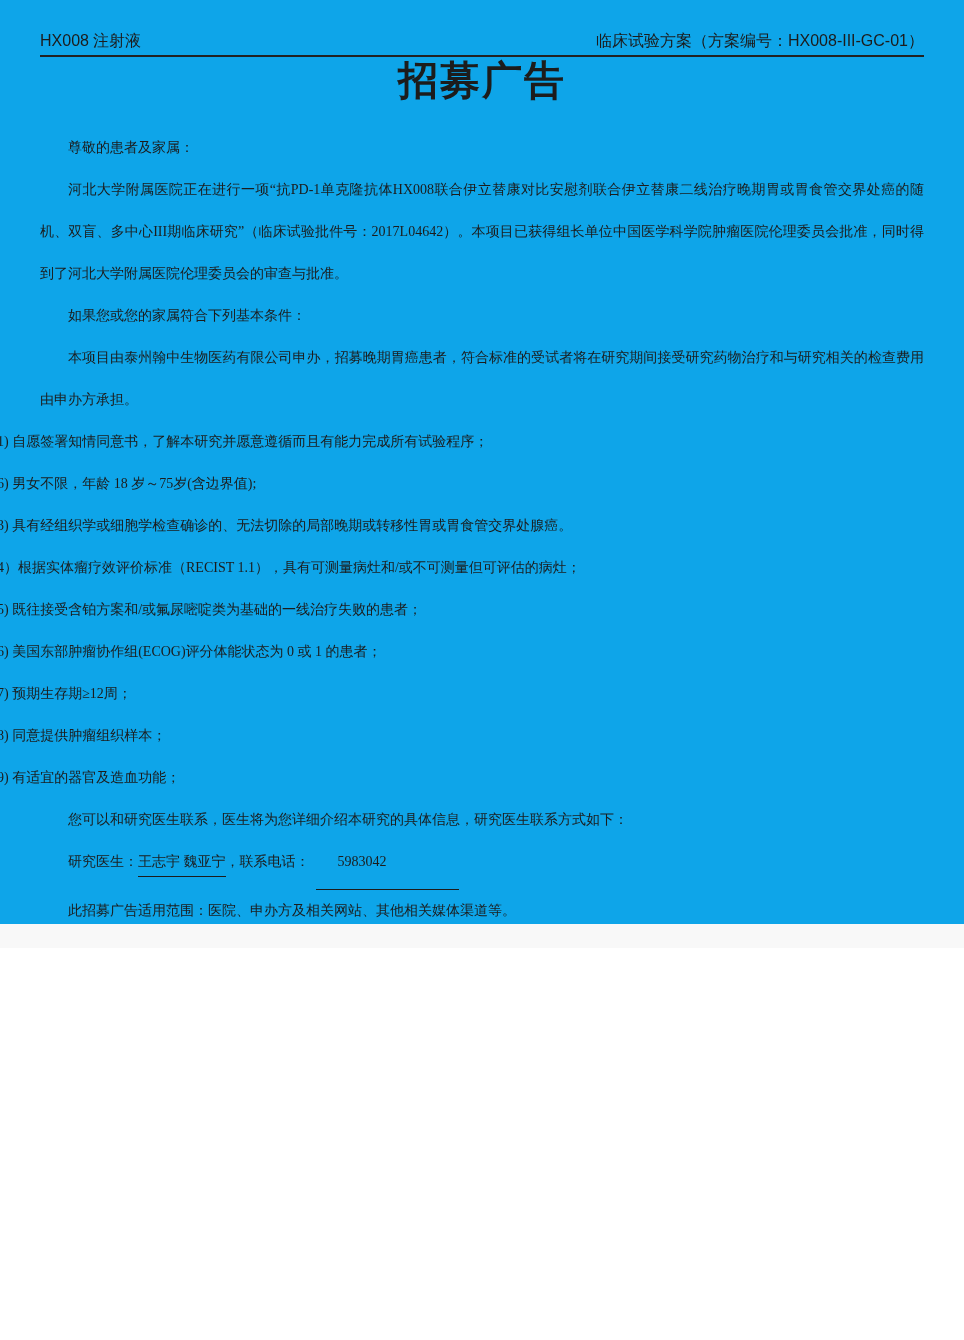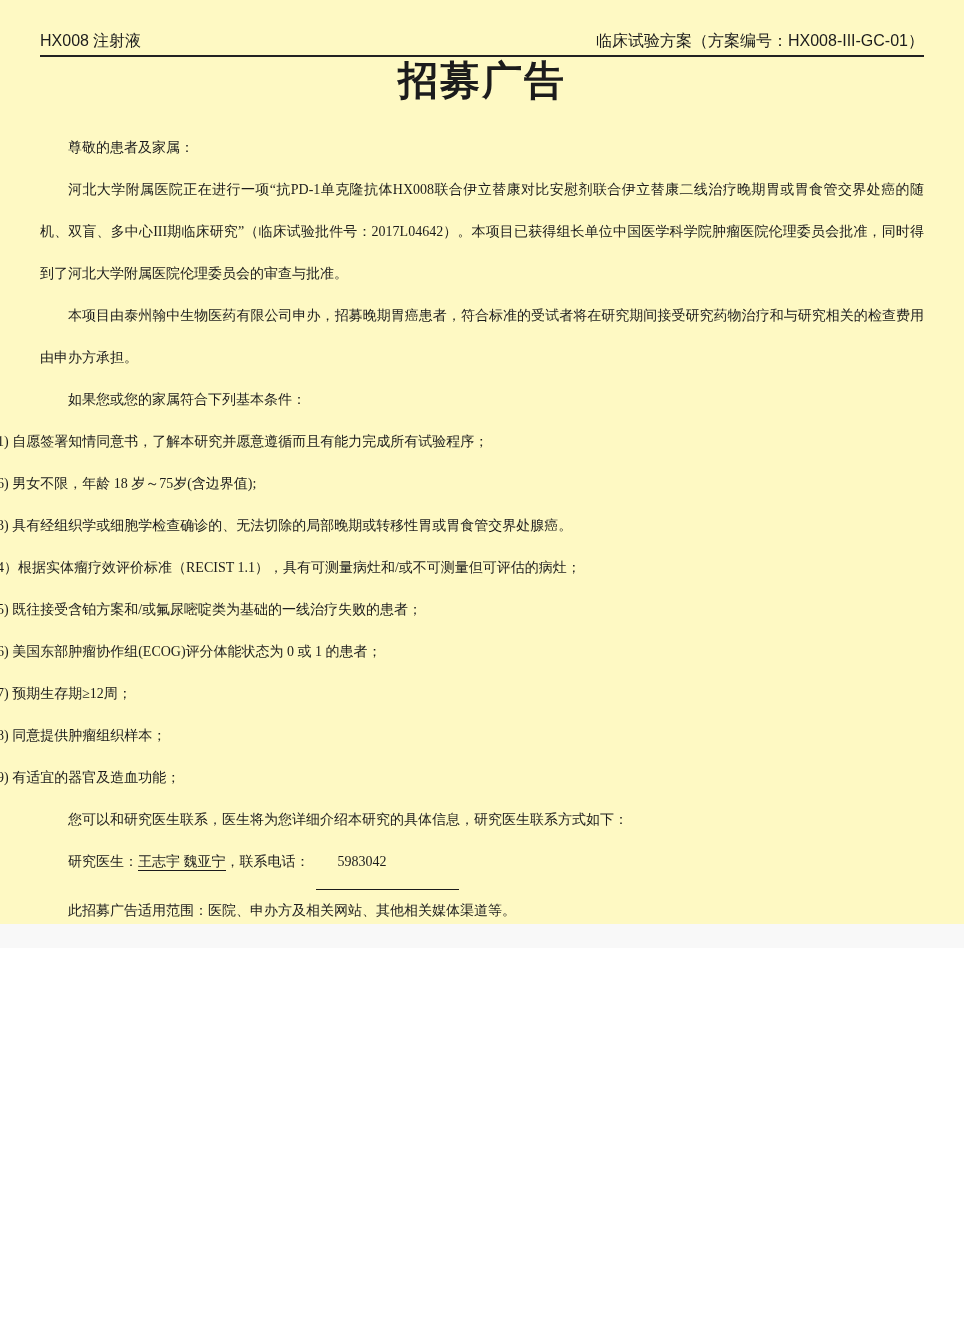--- a/index.html
+++ b/index.html
@@ -1,20 +1,20 @@
 <!DOCTYPE html>
 <html><head>
 <meta charset="utf-8">
 <style>
   html, body { margin: 0; padding: 0; background: #ffffff; }
   .page {
     position: relative;
     width: 964px;
     height: 948px;
-    background: #fef9c3;
+    background: #0ea5e9;
     overflow: hidden;
     font-family: "Liberation Serif", "DejaVu Serif", serif;
     color: #1c1c1c;
     box-sizing: border-box;
   }
   .header { padding: 30px 40px 0 40px; }
   .header-row {
     display: flex;
     justify-content: space-between;
     align-items: flex-end;
@@ -39,21 +39,21 @@
   }
   .content p { margin: 0; }
   .indent { text-indent: 2em; }
   .item {
     margin-left: 83px;
     text-indent: -43px;
   }
   .doctor-line { text-indent: 2em; }
   .u-names {
     border-bottom: 1.5px solid #1c1c1c;
-    padding-bottom: 1px;
+    padding-bottom: 7px;
   }
   .u-phone {
     display: inline-block;
     border-bottom: 1.5px solid #1c1c1c;
     line-height: 30px;
     padding: 0 72px 12px 22px;
     margin-left: 6px;
     text-indent: 0;
   }
   .scope-note { margin-top: 50px; }
@@ -74,22 +74,22 @@
       <span><span class="latin">HX008</span><span> 注射液</span></span>
       <span><span>临床试验方案（方案编号：</span><span class="latin">HX008-III-GC-01</span><span>）</span></span>
     </div>
   </div>
 
   <div class="doc-title">招募广告</div>
 
   <div class="content">
     <p class="indent">尊敬的患者及家属：</p>
     <p class="indent">河北大学附属医院正在进行一项“抗PD-1单克隆抗体HX008联合伊立替康对比安慰剂联合伊立替康二线治疗晚期胃或胃食管交界处癌的随机、双盲、多中心III期临床研究”（临床试验批件号：2017L04642）。本项目已获得组长单位中国医学科学院肿瘤医院伦理委员会批准，同时得到了河北大学附属医院伦理委员会的审查与批准。</p>
+    <p class="indent">如果您或您的家属符合下列基本条件：</p>
     <p class="indent">本项目由泰州翰中生物医药有限公司申办，招募晚期胃癌患者，符合标准的受试者将在研究期间接受研究药物治疗和与研究相关的检查费用由申办方承担。</p>
-    <p class="indent">如果您或您的家属符合下列基本条件：</p>
 
     <p class="item">1) 自愿签署知情同意书，了解本研究并愿意遵循而且有能力完成所有试验程序；</p>
     <p class="item">6) 男女不限，年龄 18 岁～75岁(含边界值);</p>
     <p class="item">3) 具有经组织学或细胞学检查确诊的、无法切除的局部晚期或转移性胃或胃食管交界处腺癌。</p>
     <p class="item">4）根据实体瘤疗效评价标准（RECIST 1.1），具有可测量病灶和/或不可测量但可评估的病灶；</p>
     <p class="item">5) 既往接受含铂方案和/或氟尿嘧啶类为基础的一线治疗失败的患者；</p>
     <p class="item">6) 美国东部肿瘤协作组(ECOG)评分体能状态为 0 或 1 的患者；</p>
     <p class="item">7) 预期生存期≥12周；</p>
     <p class="item">8) 同意提供肿瘤组织样本；</p>
     <p class="item">9) 有适宜的器官及造血功能；</p>

